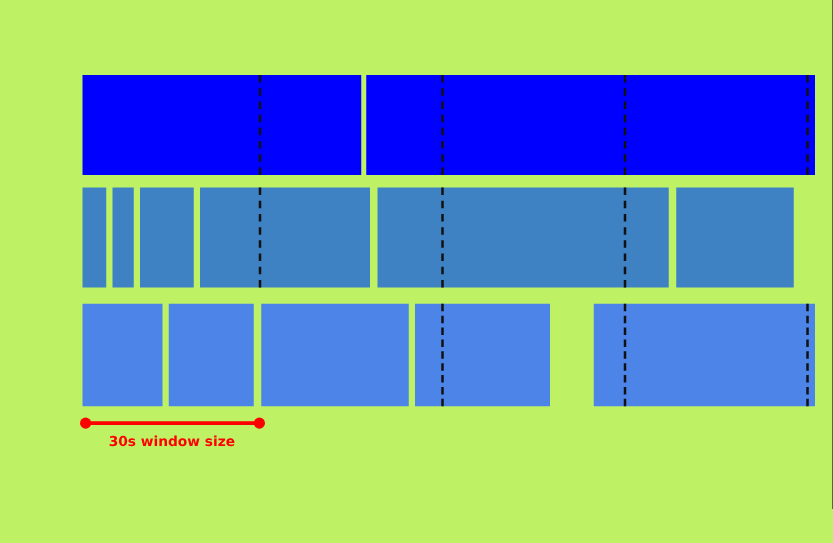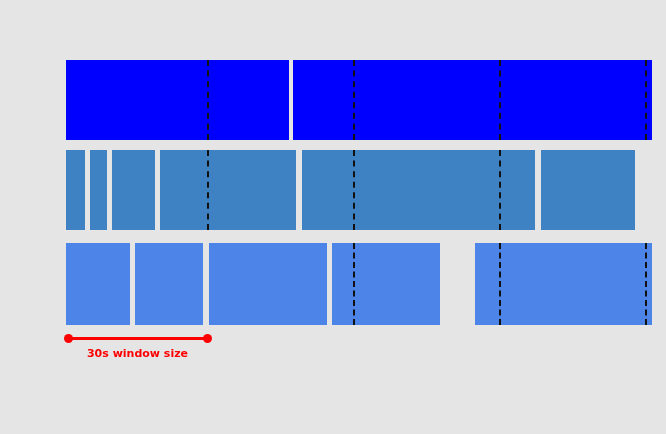--- a/index.html
+++ b/index.html
@@ -63,21 +63,21 @@
     font-size: 11px;
     font-weight: bold;
     white-space: nowrap;
     text-align: center;
     font-family: "DejaVu Sans", "Liberation Sans", sans-serif;
   }
 </style>
 </head>
 <body>
 
-<div id="chart-root" style="background: #e5e5e5;">
+<div id="chart-root" style="background: #bef264;">
   <div class="plot-area" id="plot-area">
       <div class="track" style="top: 60px; height: 80px;">
         <div class="segment" style="left: 66px; width: 223px; background: rgb(0, 0, 255);"></div>
         <div class="segment" style="left: 293px; width: 359px; background: rgb(0, 0, 255);"></div>
         <div class="marker" style="left: 207px;"></div>
         <div class="marker" style="left: 353px;"></div>
         <div class="marker" style="left: 499px;"></div>
         <div class="marker" style="left: 645px;"></div>
       </div>
       <div class="track" style="top: 150px; height: 80px;">

